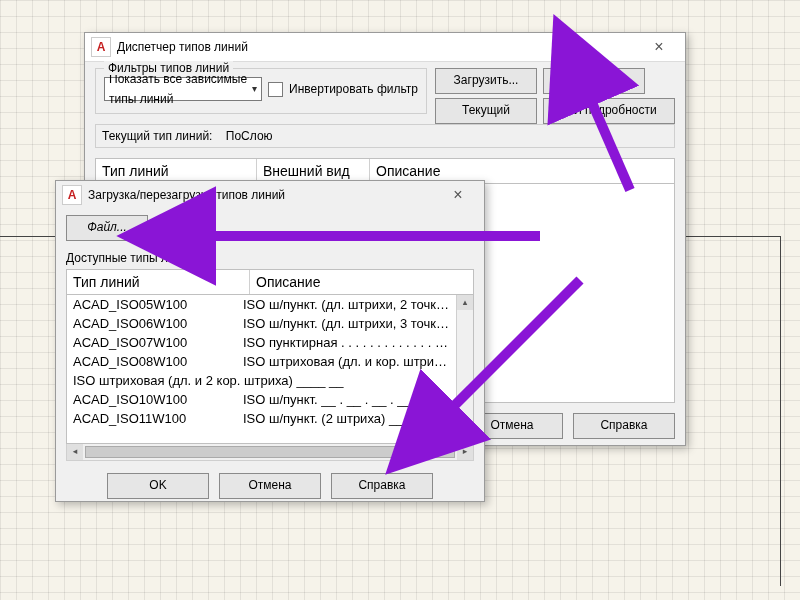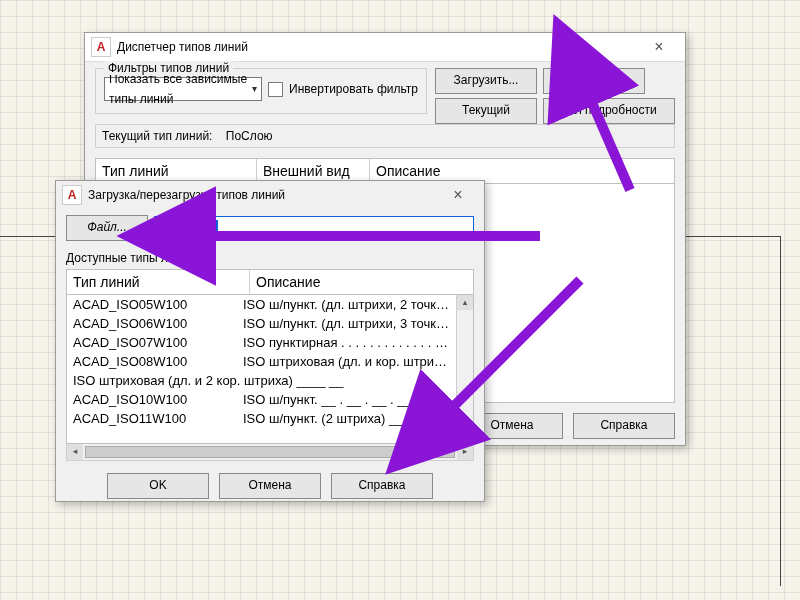--- a/index.html
+++ b/index.html
@@ -160,23 +160,20 @@
 
   <div class="win" style="left:55px;top:180px;width:428px;height:320px;">
     <div class="titlebar gray">
       <span class="appicon">A</span>
       <span>Загрузка/перезагрузка типов линий</span>
       <span class="winclose">×</span>
     </div>
     <div class="win-body">
       <div class="row" style="margin-bottom:10px;">
         <div class="btn" style="min-width:60px;font-style:italic;">Файл...</div>
-        <div class="text-input">
-          <span class="sel">acadiso.lin</span>
-        </div>
       </div>
 
       <div style="margin-bottom:4px;">Доступные типы линий</div>
 
       <div class="table-head">
         <div class="col1">Тип линий</div>
         <div class="col2" style="border-right:none;">Описание</div>
       </div>
       <div class="table-body small" id="child-list">
         <div class="list-row">

